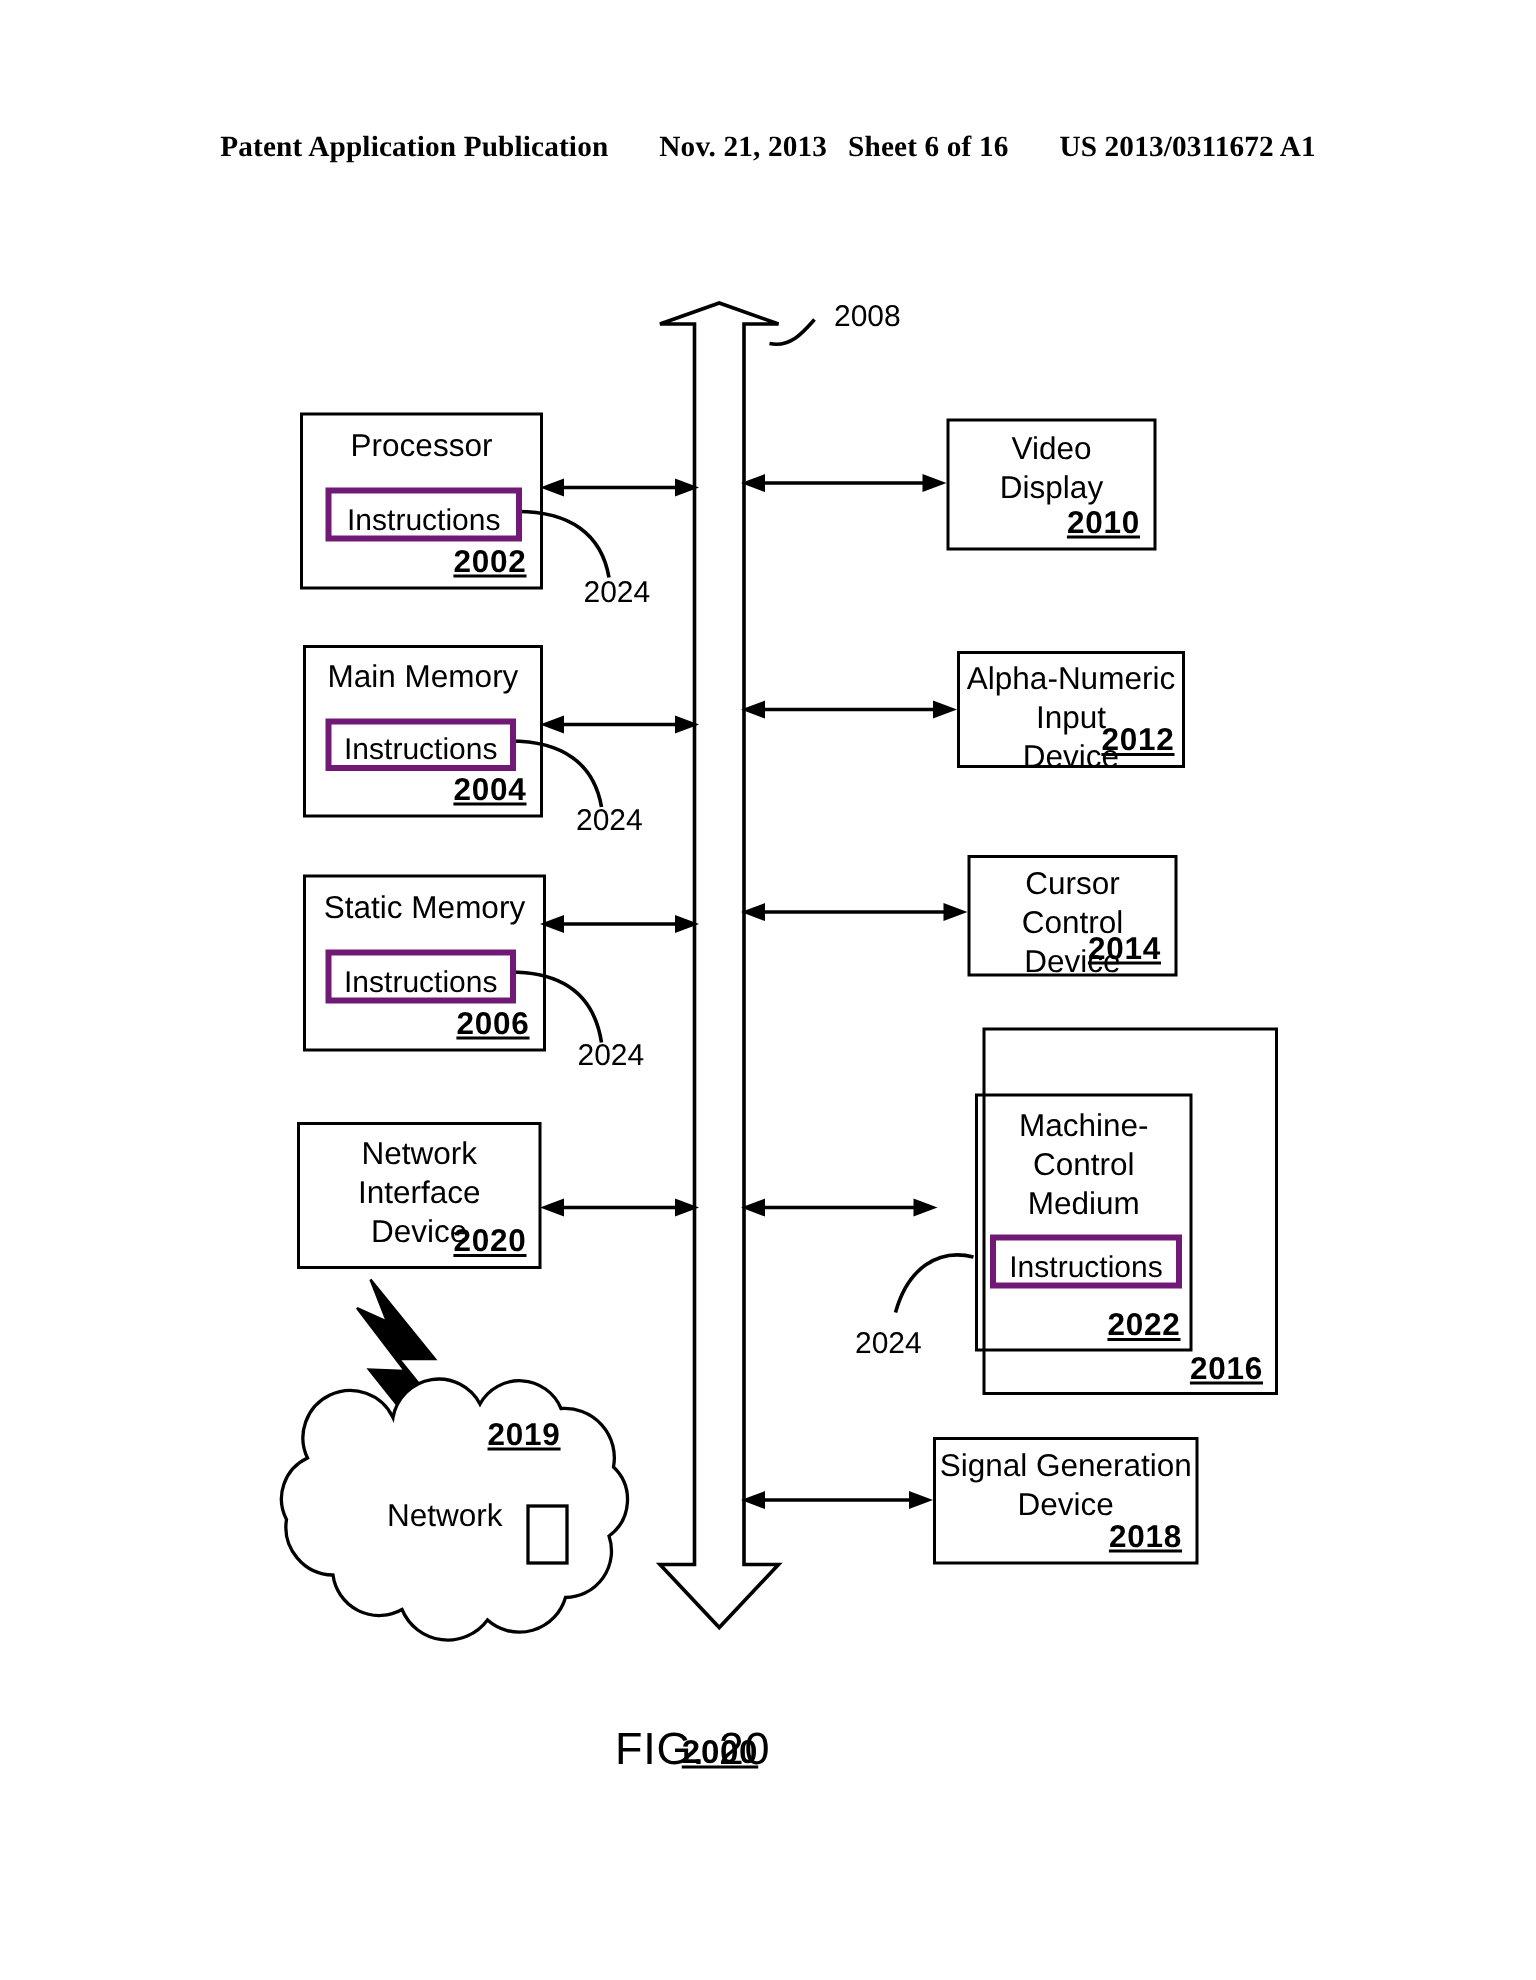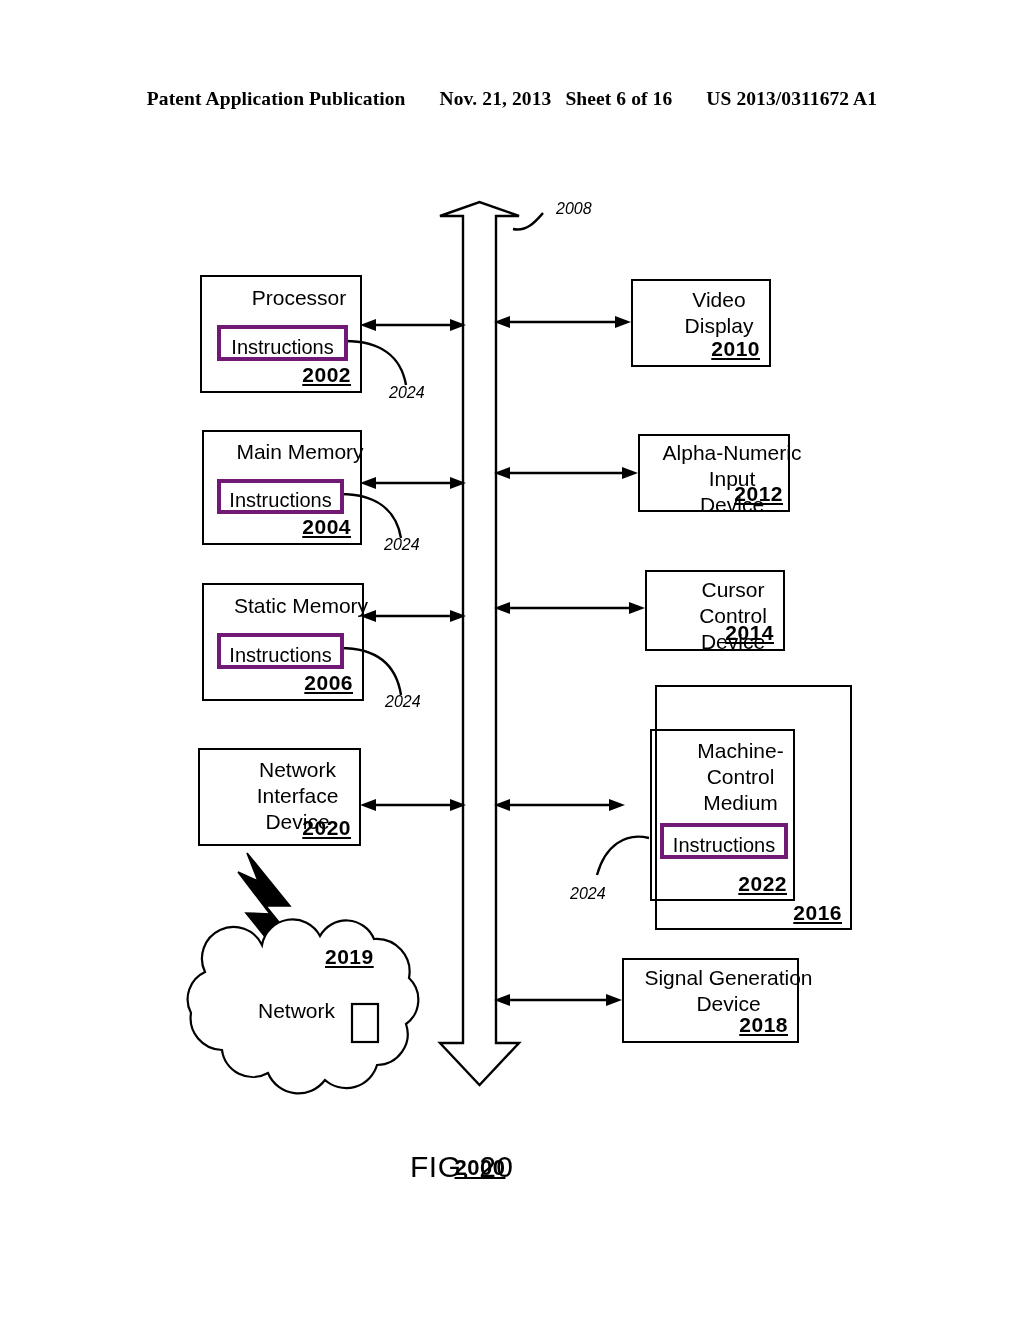--- a/index.html
+++ b/index.html
@@ -55,21 +55,20 @@
     background: transparent;
   }
   .box-title {
     position: absolute;
     left: 0;
     width: 100%;
     text-align: center;
     font-size: 21px;
     line-height: 26px;
     white-space: pre-line;
-    padding-left: 18px;
   }
   .ref {
     font-weight: bold;
     text-decoration: underline;
     font-size: 21px;
     letter-spacing: 0.5px;
   }
   .ref-corner {
     position: absolute;
     right: 9px;
@@ -82,23 +81,22 @@
     text-align: center;
     font-size: 20px;
     line-height: 1;
     display: flex;
     align-items: flex-end;
     justify-content: center;
   }
 
   .plain-label {
     position: absolute;
-    font-size: 16px;
-    white-space: nowrap;
-    font-style: italic;
+    font-size: 20px;
+    white-space: nowrap;
   }
 
   .fig-caption {
     position: absolute;
     text-align: left;
     font-family: "Liberation Sans", sans-serif;
     font-weight: normal;
     font-size: 30px;
     letter-spacing: 0.5px;
     white-space: nowrap;

